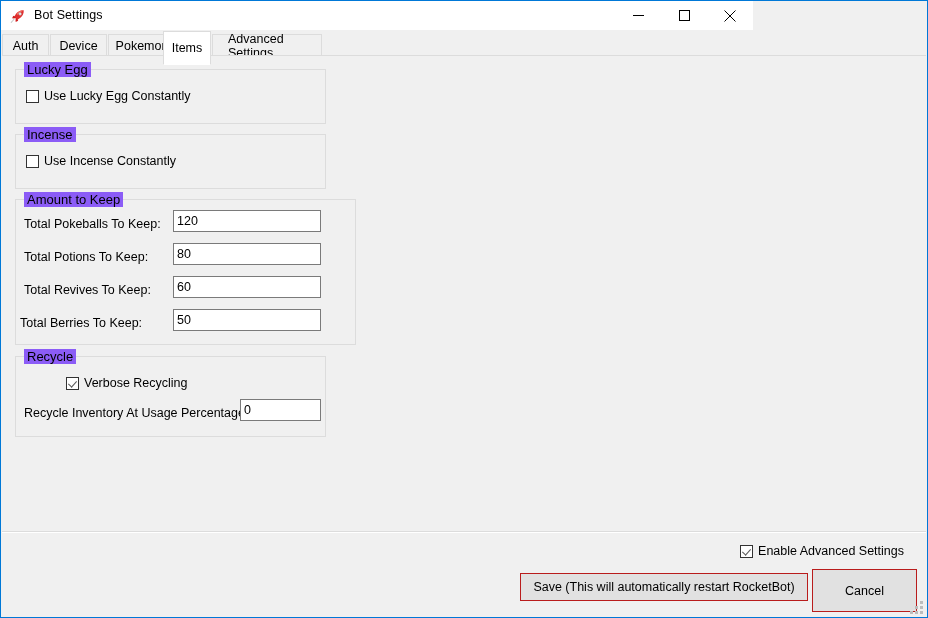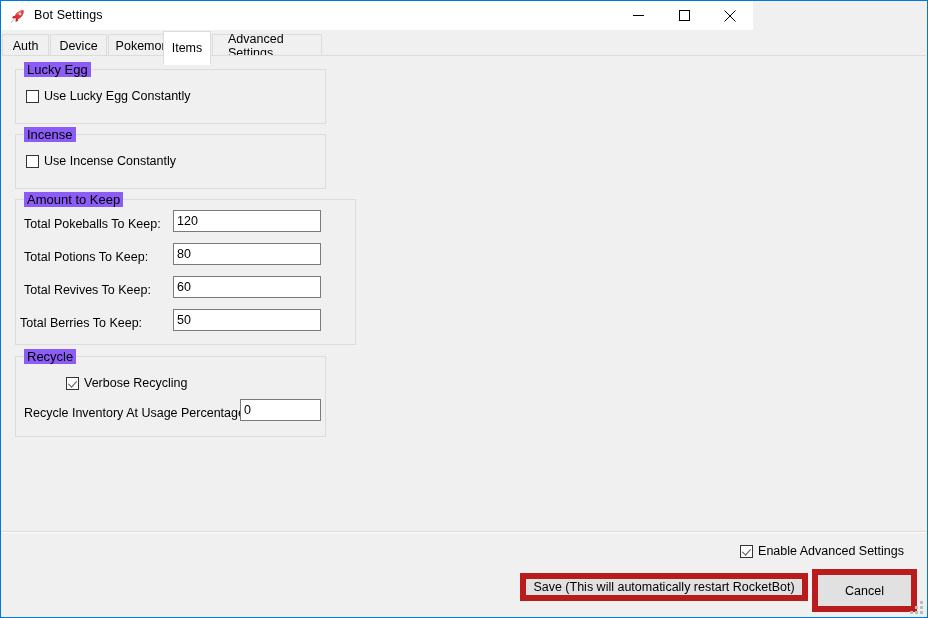--- a/index.html
+++ b/index.html
@@ -210,21 +210,21 @@
   }
   #adv-check-row {
     position: absolute;
     right: 22px;
     top: 12px;
   }
   .pushbutton {
     position: absolute;
     box-sizing: border-box;
     background: #e1e1e1;
-    border: 6px solid #b91c1c;
+    border: 1px solid #b91c1c;
     font-family: "Liberation Sans", sans-serif;
     font-size: 12.5px;
     color: #000000;
     display: flex;
     align-items: center;
     justify-content: center;
     white-space: nowrap;
     cursor: default;
   }
   #btn-save   { left: 518px; top: 40px; width: 288px; height: 28px; }

